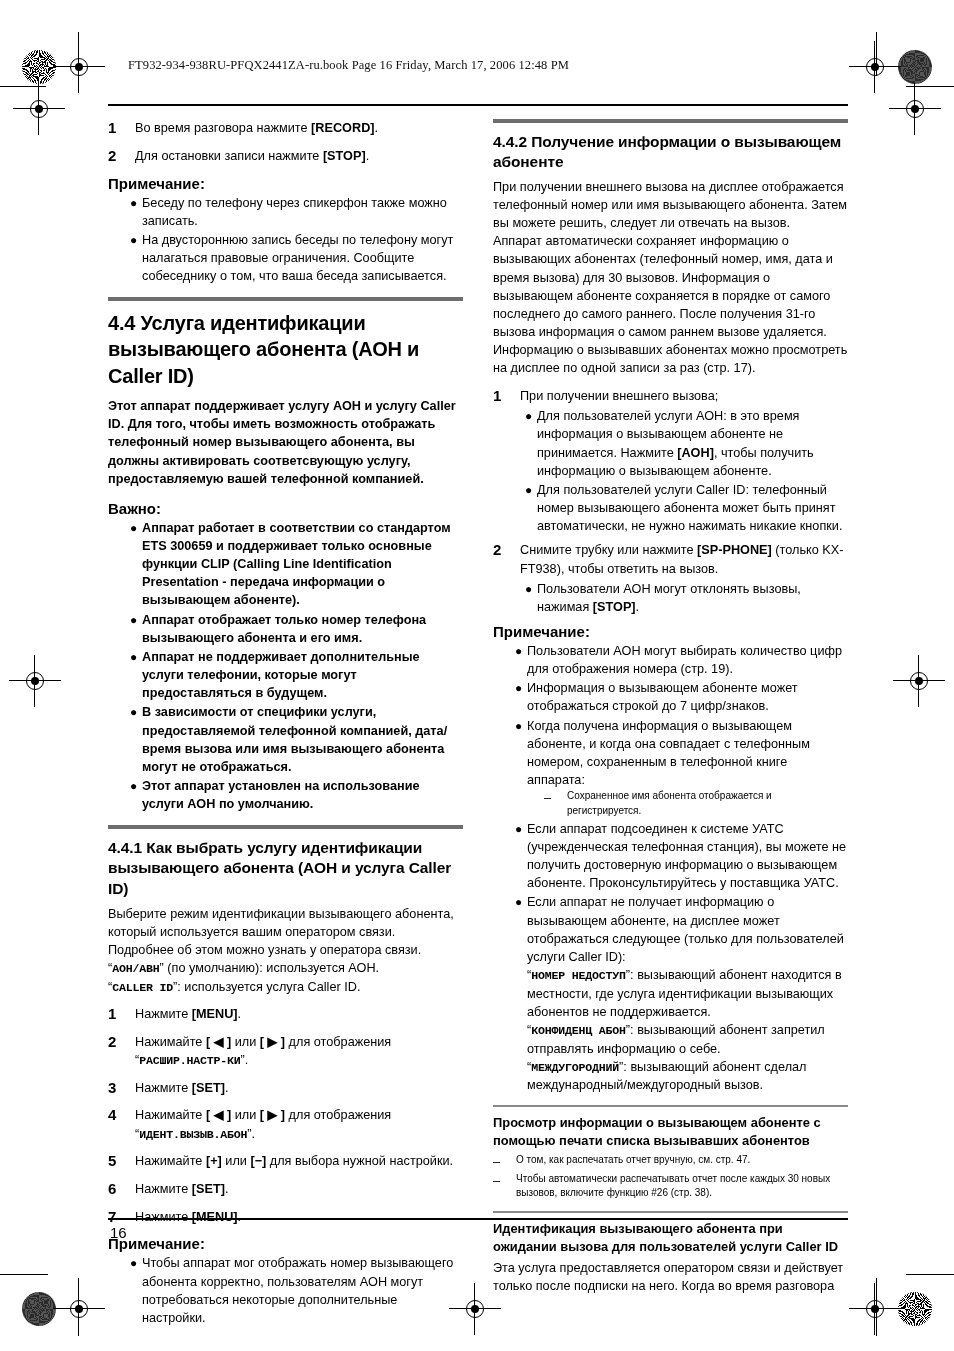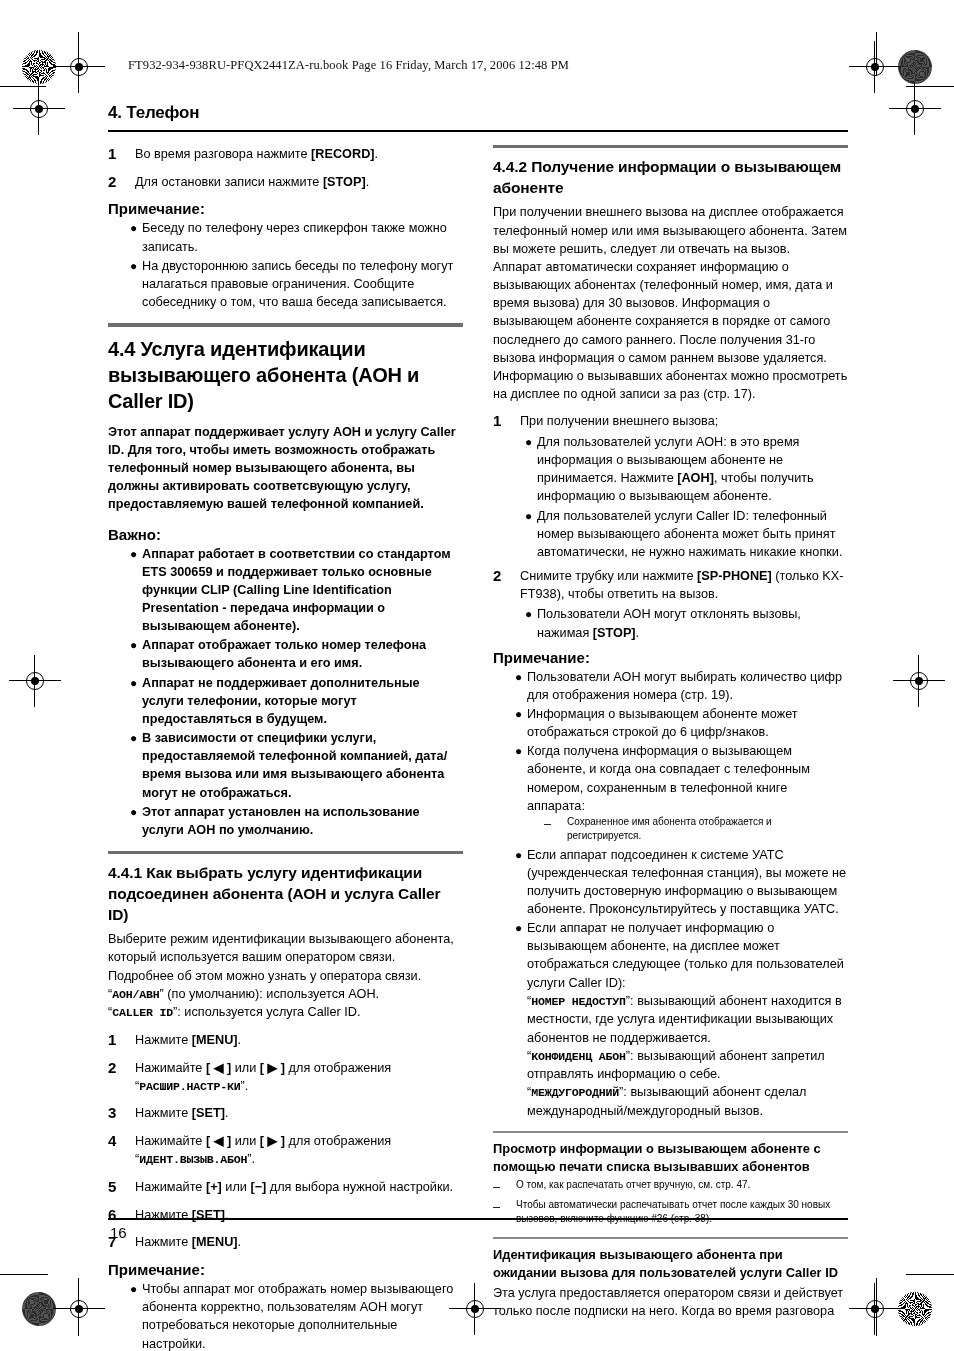--- a/index.html
+++ b/index.html
@@ -305,21 +305,20 @@
 <div class="cropline" style="left:906px;top:86px;width:48px;height:1.4px;"></div>
 <div class="cropline" style="left:78px;top:1278px;width:1.4px;height:58px;"></div>
 <div class="cropline" style="left:876px;top:1278px;width:1.4px;height:58px;"></div>
 <div class="cropline" style="left:0px;top:1274px;width:48px;height:1.4px;"></div>
 <div class="cropline" style="left:906px;top:1274px;width:48px;height:1.4px;"></div>
 
 <div class="filestrip">FT932-934-938RU-PFQX2441ZA-ru.book  Page 16  Friday, March 17, 2006  12:48 PM</div>
 
 <div class="page">
 
-  <div class="chapter-title">4. Телефон</div>
   <div class="chapter-rule"></div>
 
   <div class="columns">
 
     <div class="col">
 
       <div class="step">
         <div class="step-num">1</div>
         <div class="step-body"><span>Во время разговора нажмите </span><span class="key">[RECORD]</span><span>.</span></div>
       </div>
@@ -365,21 +364,21 @@
           <span class="bul-text p bold">В зависимости от специфики услуги, предоставляемой телефонной компанией, дата/время вызова или имя вызывающего абонента могут не отображаться.</span>
         </li>
         <li class="bul">
           <span class="bul-mark">●</span>
           <span class="bul-text p bold">Этот аппарат установлен на использование услуги АОН по умолчанию.</span>
         </li>
       </ul>
 
       <div class="sec-rule-thick"></div>
 
-      <h3 class="h-sub">4.4.1 Как выбрать услугу идентификации подсоединен абонента (АОН и услуга Caller ID)</h3>
+      <h3 class="h-sub">4.4.1 Как выбрать услугу идентификации вызывающего абонента (АОН и услуга Caller ID)</h3>
       <p class="p">Выберите режим идентификации вызывающего абонента, который используется вашим оператором связи. Подробнее об этом можно узнать у оператора связи.</p>
 
       <p class="p"><span>“</span><span class="mono">АОН/АВН</span><span>”</span><span> (по умолчанию): используется АОН.</span></p>
       <p class="p"><span>“</span><span class="mono">CALLER ID</span><span>”</span><span>: используется услуга Caller ID.</span></p>
 
       <div class="block-gap"></div>
 
       <div id="left-steps">
           <div class="step">
             <div class="step-num">1</div>
@@ -461,21 +460,21 @@
         </div>
 
       <div class="note-head">Примечание:</div>
       <div id="right-notes" class="bul-list indent-2">
           <div class="bul">
             <span class="bul-mark">●</span>
             <span class="bul-text"><span>Пользователи АОН могут выбирать количество цифр для отображения номера (стр. 19).</span></span>
           </div>
           <div class="bul">
             <span class="bul-mark">●</span>
-            <span class="bul-text"><span>Информация о вызывающем абоненте может отображаться строкой до 6 цифр/знаков.</span></span>
+            <span class="bul-text"><span>Информация о вызывающем абоненте может отображаться строкой до 7 цифр/знаков.</span></span>
           </div>
           <div class="bul">
             <span class="bul-mark">●</span>
             <span class="bul-text"><span>Когда получена информация о вызывающем абоненте, и когда она совпадает с телефонным номером, сохраненным в телефонной книге аппарата:</span><div class="dash-list indent-1">
                 <div class="dash">
                   <span class="dash-mark">–</span>
                   <span class="dash-text">Сохраненное имя абонента отображается и регистрируется.</span>
                 </div>
               </div></span>
           </div>

